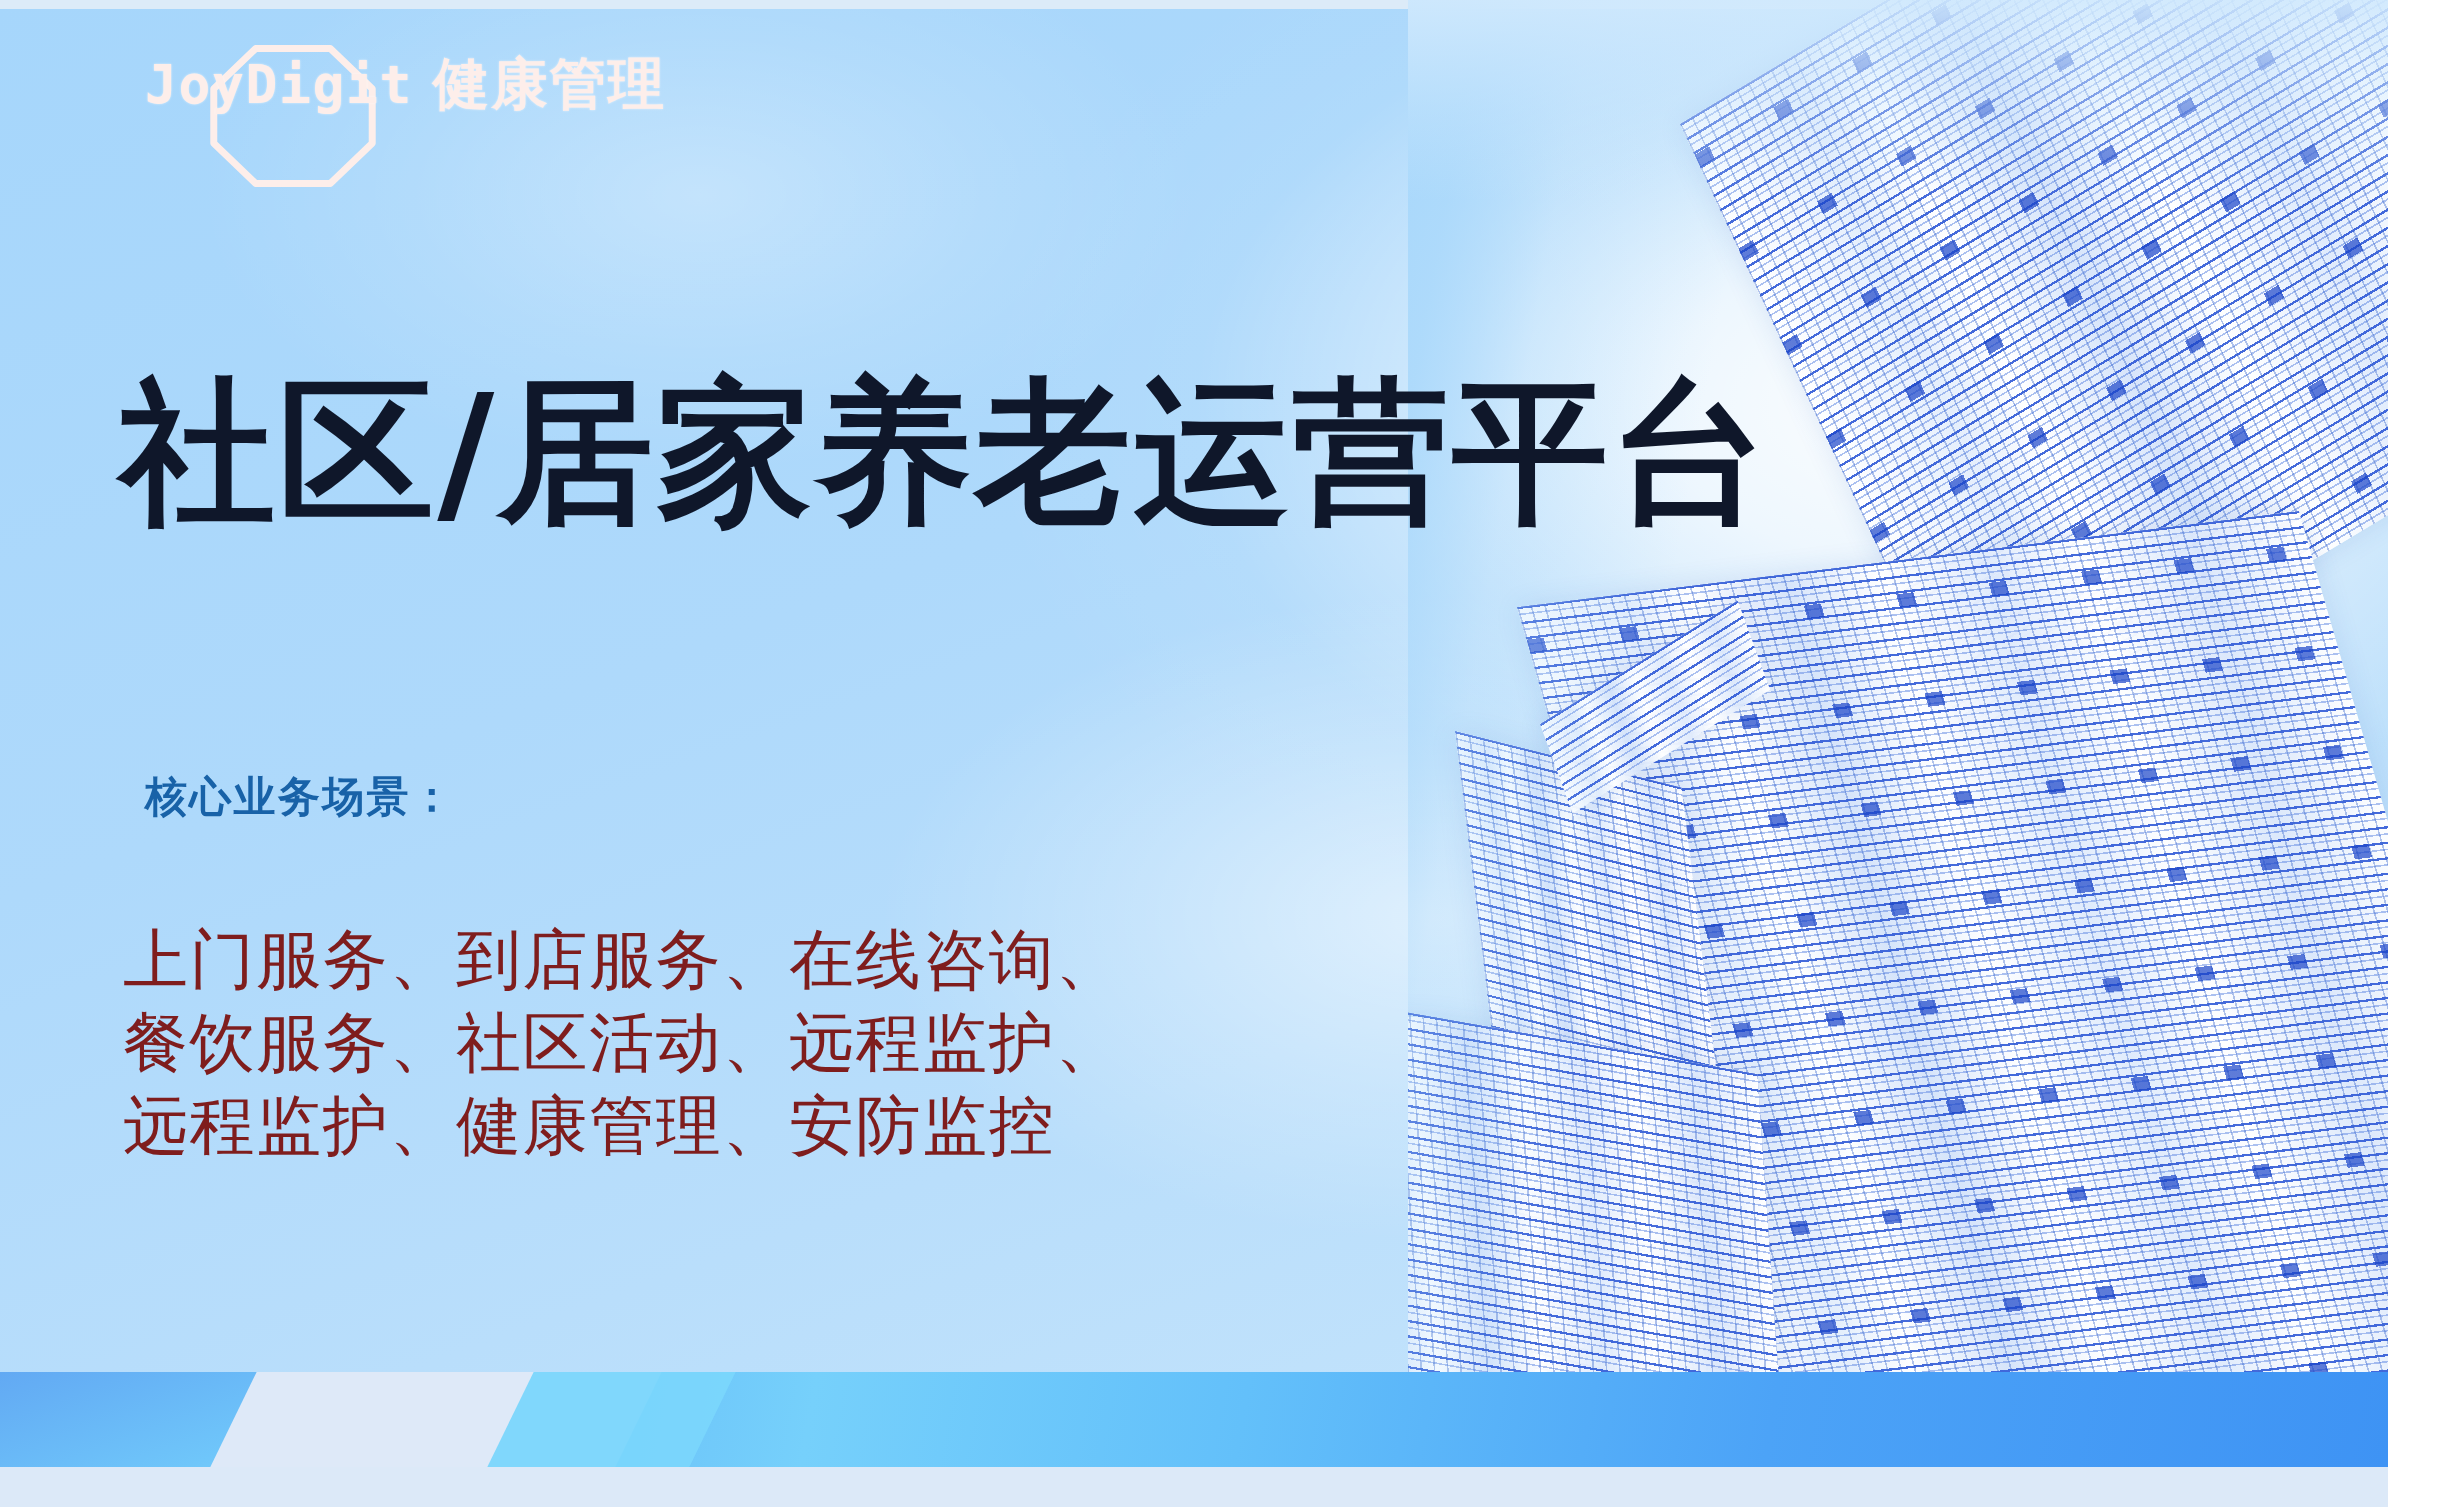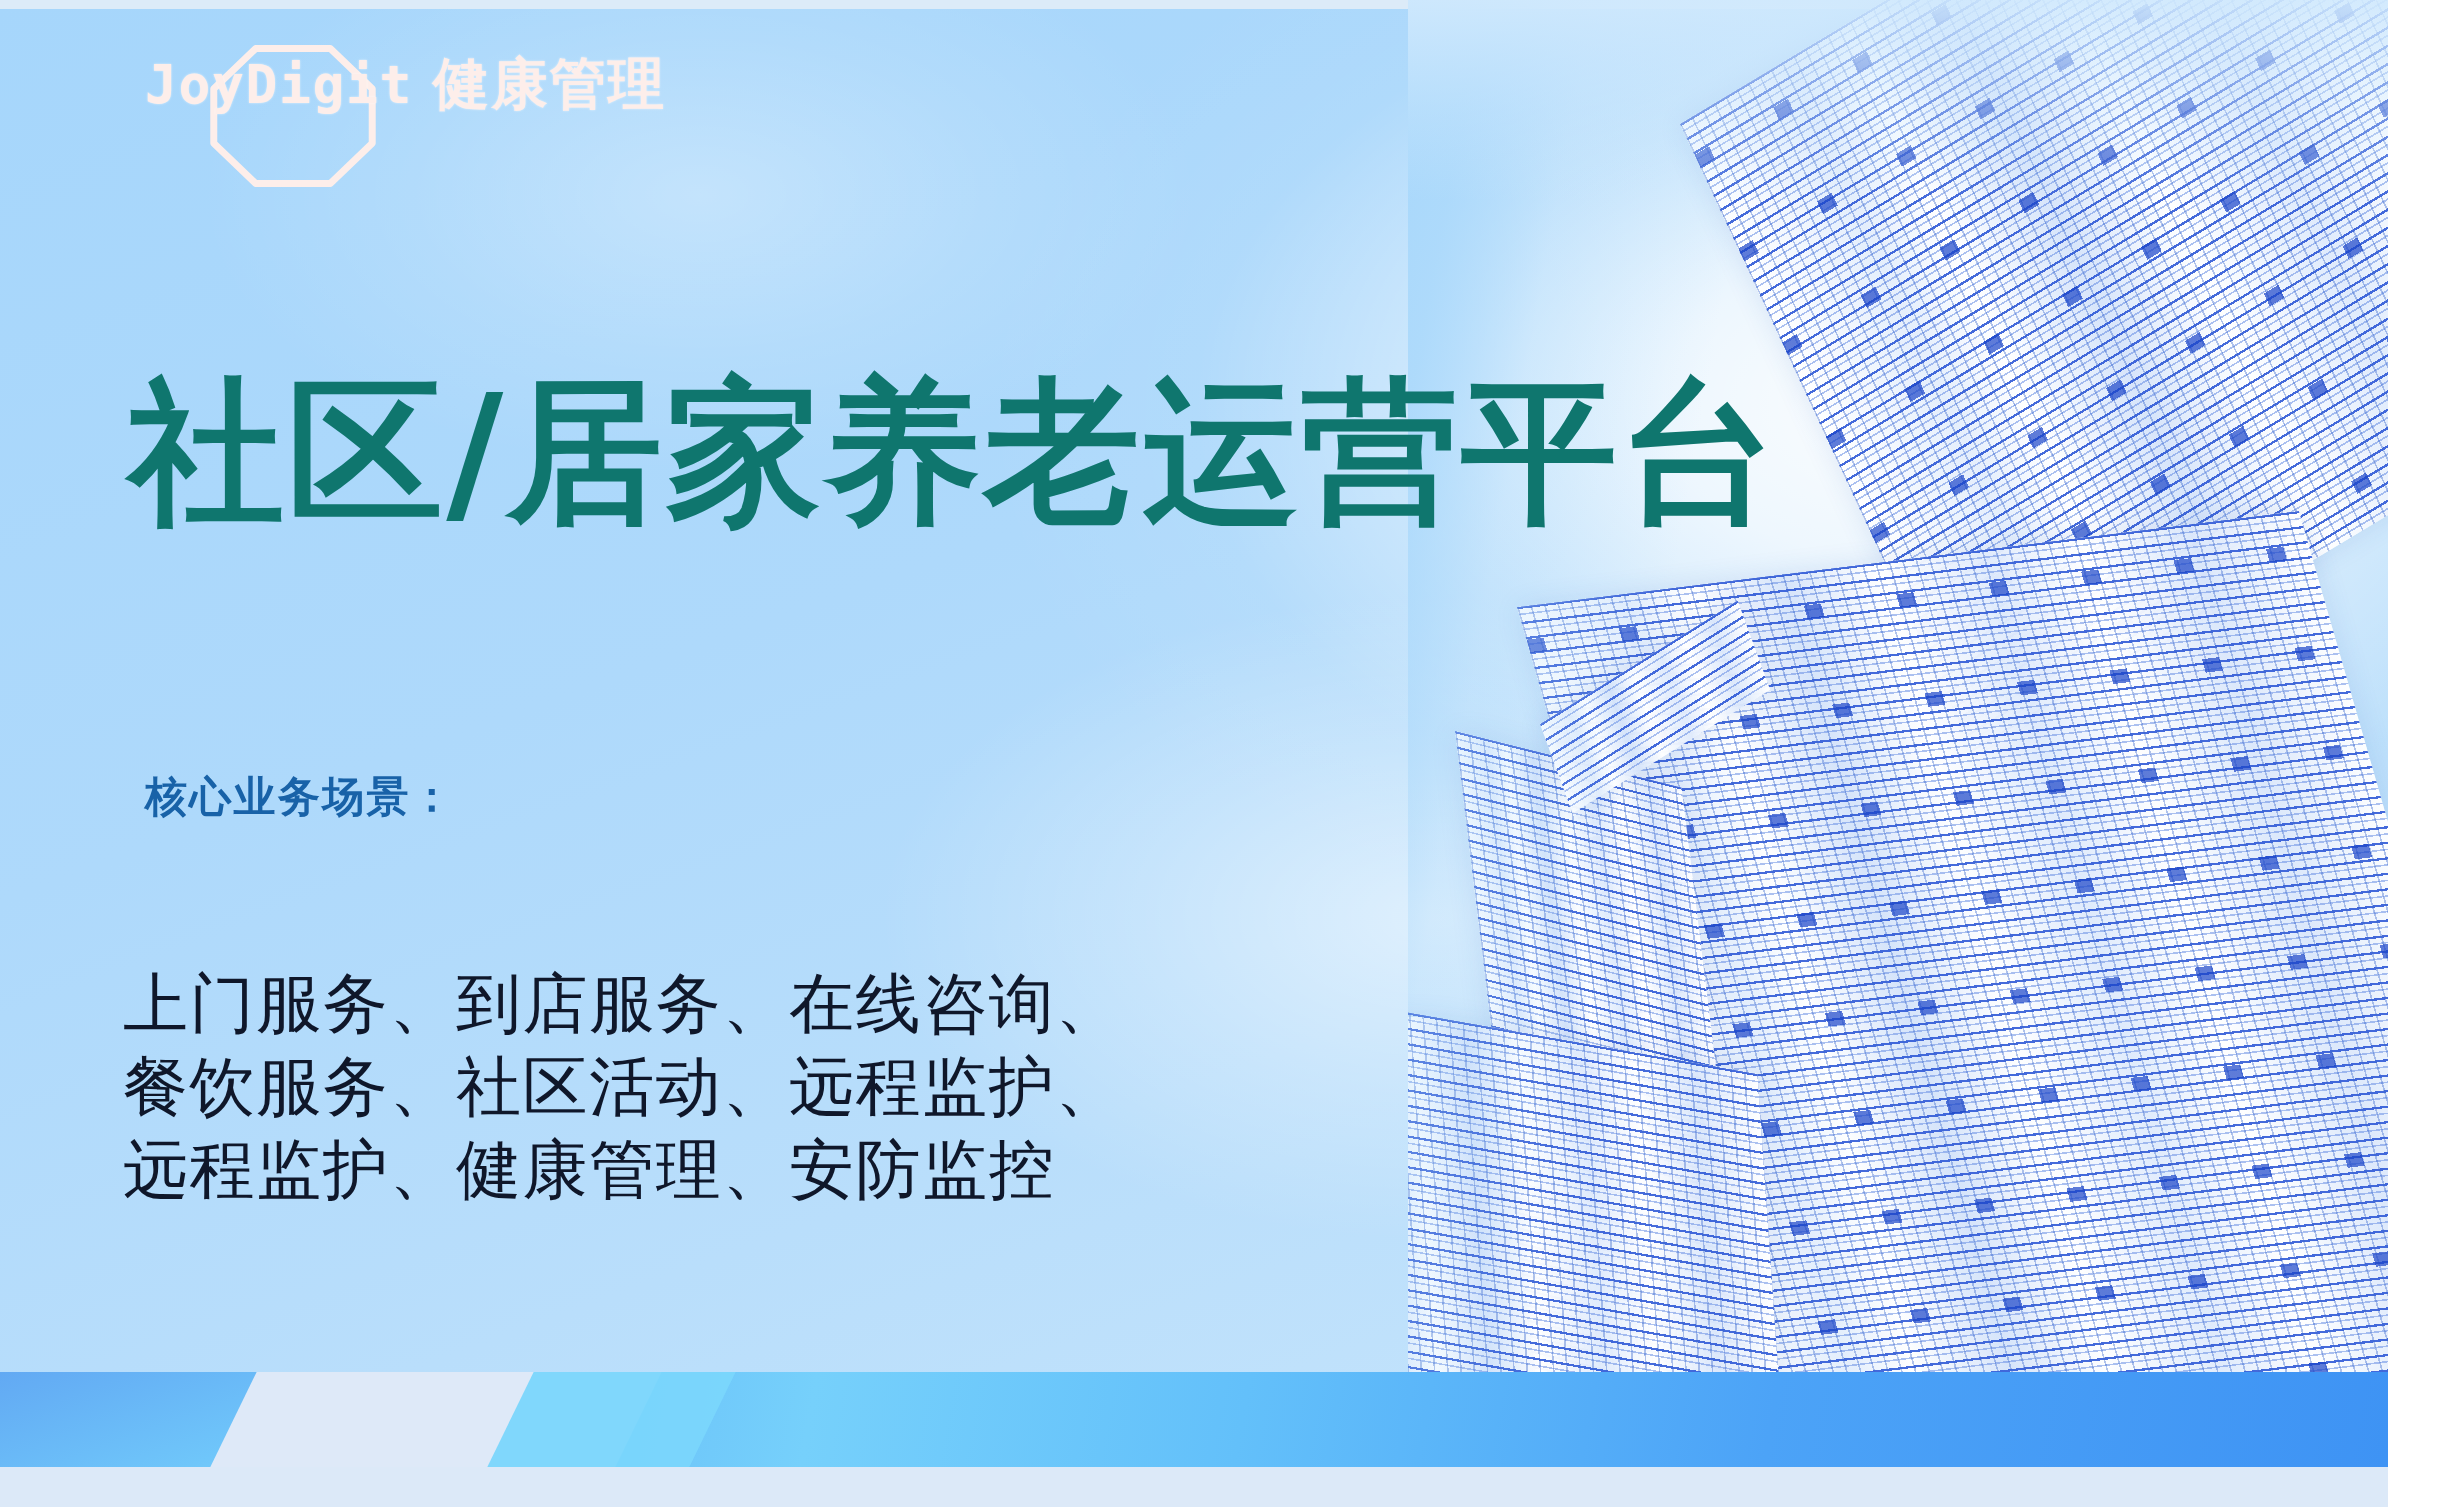--- a/index.html
+++ b/index.html
@@ -210,27 +210,27 @@
     color: #fdeeea;
     line-height: 1;
     text-shadow: 0 0 2.3px rgba(255,255,255,0.7);
     z-index: 2;
   }
 
   
   .headline {
     position: absolute;
     top: 263px;
-    left: 128px;
+    left: 119px;
     font-family: "DejaVu Sans", "Liberation Sans", sans-serif;
     font-weight: 700;
     font-size: 156px;
     line-height: 1.08;
     letter-spacing: 3.1px;
-    color: #0f766e;
+    color: #0f172a;
     white-space: nowrap;
     z-index: 30;
   }
 
   
   .section-label {
     position: absolute;
     top: 769px;
     left: 145px;
     font-family: "DejaVu Sans", "Liberation Sans", sans-serif;
@@ -243,23 +243,22 @@
   }
   .scenarios {
     position: absolute;
     top: 918px;
     left: 123px;
     font-family: "DejaVu Sans", "Liberation Sans", sans-serif;
     font-weight: 400;
     font-size: 65px;
     line-height: 1.28;
     letter-spacing: 1.6px;
-    color: #0f172a;
+    color: #7f1d1d;
     z-index: 30;
-    margin-top: 44px;
   }
   .scenarios div { white-space: nowrap; }
 
   
   .footer-base {
     position: absolute;
     left: 0; right: 0; bottom: 0;
     height: 136px;
     background: #dce9f8;
     z-index: 20;

